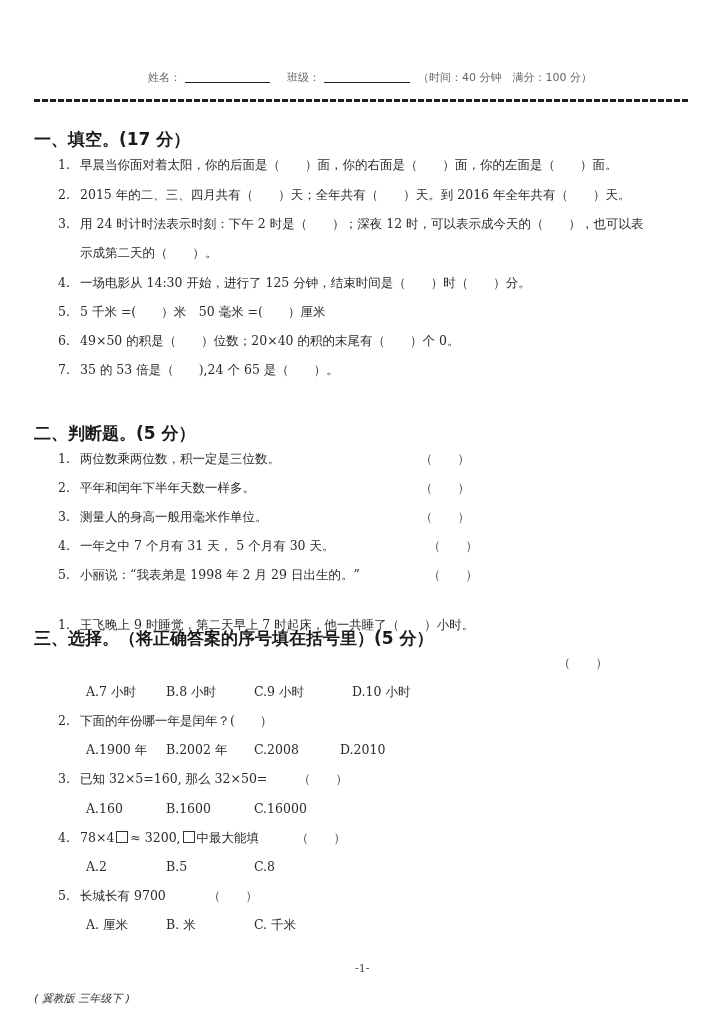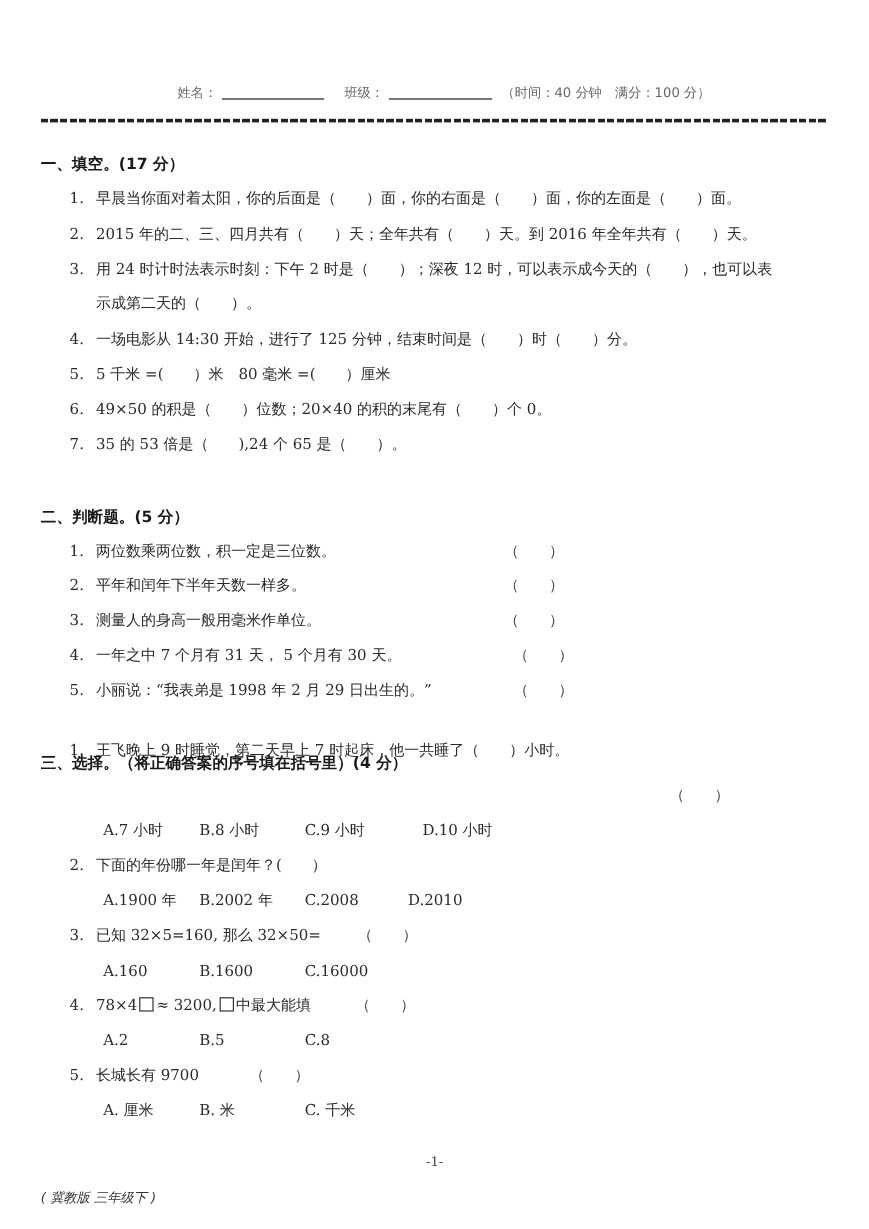--- a/index.html
+++ b/index.html
@@ -15,21 +15,21 @@
     }
     .hdr-item { position: absolute; top: 0; }
     .underline-blank {
       position: absolute; top: 12px; height: 1px; background: #222;
     }
     .dash-rule {
       position: absolute; top: 99px; left: 34px; width: 655px; height: 3px;
       background-image: repeating-linear-gradient(90deg, #222 0 6px, transparent 6px 8px);
     }
     .section-title {
-      position: absolute; left: 34px; font-size: 13px; font-weight: bold;
+      position: absolute; left: 34px; font-size: 17px; font-weight: bold;
       font-family: "DejaVu Sans", "Liberation Sans", sans-serif; color: #1a1a1a;
     }
     .q {
       position: absolute; left: 58px; font-size: 12.5px; color: #2a2a2a;
     }
     .q .num { display: inline-block; width: 22px; }
     .cont { position: absolute; left: 80px; font-size: 12.5px; }
     .tf-paren { position: absolute; font-size: 12.5px; color: #444; }
     .opt { position: absolute; font-size: 12.5px; color: #2a2a2a; }
     .box {
@@ -64,21 +64,21 @@
   <span class="num">2.</span><span>2015 年的二、三、四月共有（　　）天；全年共有（　　）天。到 2016 年全年共有（　　）天。</span>
 </div>
 <div class="q" style="top:216px">
   <span class="num">3.</span><span>用 24 时计时法表示时刻：下午 2 时是（　　）；深夜 12 时，可以表示成今天的（　　），也可以表</span>
 </div>
 <div class="cont" style="top:245px">示成第二天的（　　）。</div>
 <div class="q" style="top:275px">
   <span class="num">4.</span><span>一场电影从 14:30 开始，进行了 125 分钟，结束时间是（　　）时（　　）分。</span>
 </div>
 <div class="q" style="top:304px">
-  <span class="num">5.</span><span>5 千米 =(　　）米　80 毫米 =(　　）厘米</span>
+  <span class="num">5.</span><span>5 千米 =(　　）米　50 毫米 =(　　）厘米</span>
 </div>
 <div class="q" style="top:333px">
   <span class="num">6.</span><span>49×50 的积是（　　）位数；20×40 的积的末尾有（　　）个 0。</span>
 </div>
 <div class="q" style="top:362px">
   <span class="num">7.</span><span>35 的 53 倍是（　　),24 个 65 是（　　）。</span>
 </div>
 
 <div class="section-title" style="top:422px">二、判断题。(5 分）</div>
 
@@ -100,21 +100,21 @@
 <div class="q" style="top:538px">
   <span class="num">4.</span><span>一年之中 7 个月有 31 天， 5 个月有 30 天。</span>
 </div>
 <div class="tf-paren" style="top:538px;left:428px">（　　）</div>
 
 <div class="q" style="top:567px">
   <span class="num">5.</span><span>小丽说：“我表弟是 1998 年 2 月 29 日出生的。”</span>
 </div>
 <div class="tf-paren" style="top:567px;left:428px">（　　）</div>
 
-<div class="section-title" style="top:627px">三、选择。（将正确答案的序号填在括号里）(4 分）</div>
+<div class="section-title" style="top:627px">三、选择。（将正确答案的序号填在括号里）(5 分）</div>
 
 <div class="q" style="top:617px">
   <span class="num">1.</span><span>王飞晚上 9 时睡觉，第二天早上 7 时起床，他一共睡了（　　）小时。</span>
 </div>
 <div class="tf-paren" style="top:655px;left:558px">（　　）</div>
 <div class="opt" style="top:684px;left:86px">A.7 小时</div>
 <div class="opt" style="top:684px;left:166px">B.8 小时</div>
 <div class="opt" style="top:684px;left:254px">C.9 小时</div>
 <div class="opt" style="top:684px;left:352px">D.10 小时</div>
 

